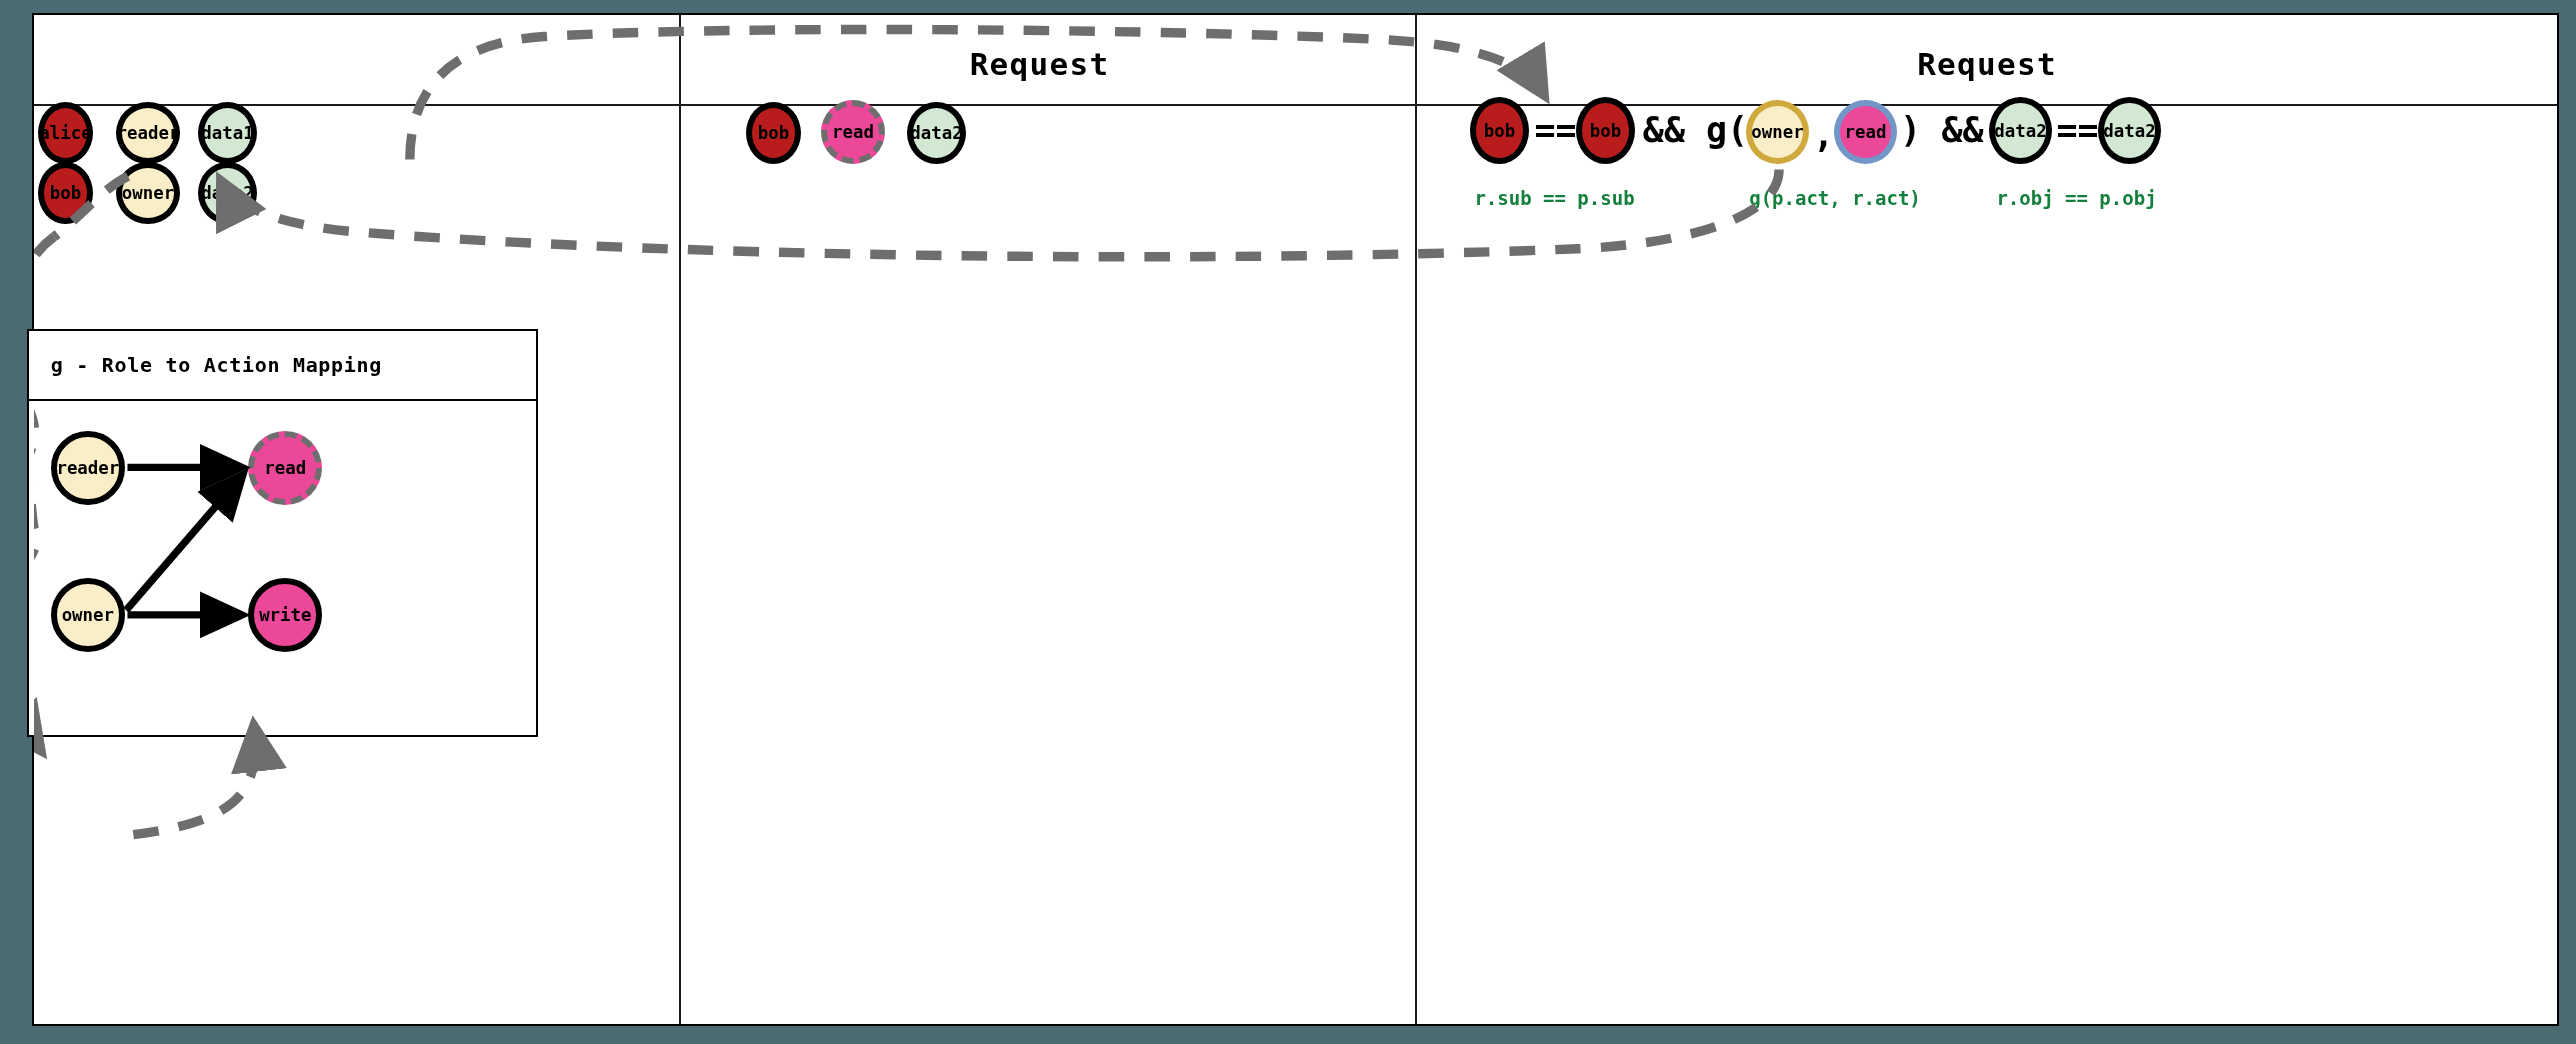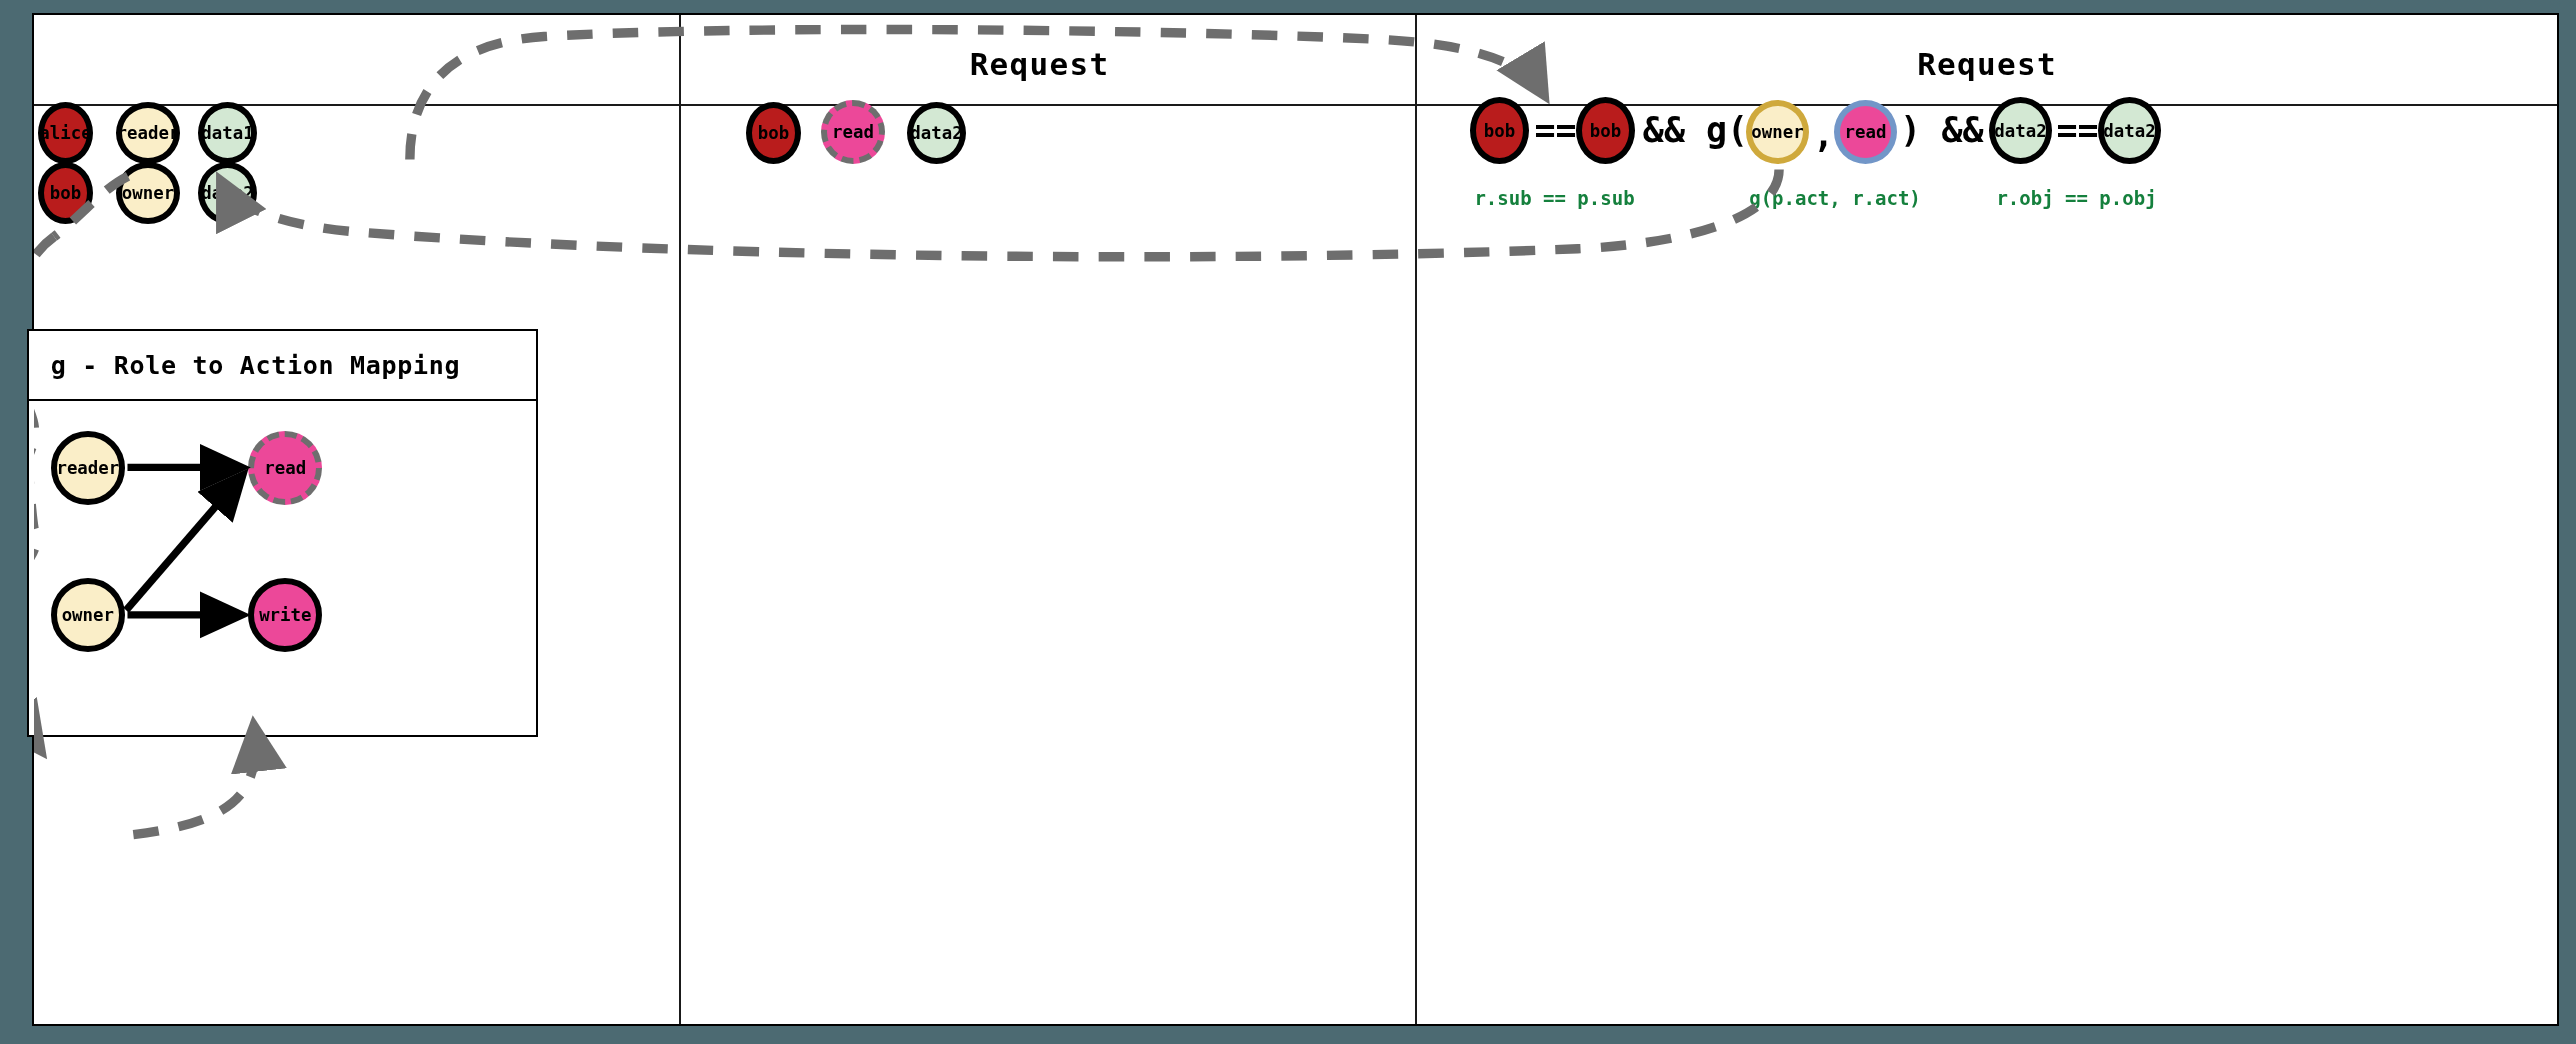--- a/index.html
+++ b/index.html
@@ -68,21 +68,21 @@
     width:511px;height:408px;
     border:2px solid #000;
     background:#fff;
     box-sizing:border-box;
   }
   #gbox-title{
     position:absolute;left:0;top:0;width:100%;height:70px;
     border-bottom:2px solid #000;
     display:flex;align-items:center;
     padding-left:21.5px;box-sizing:border-box;
-    font-size:25px;font-weight:bold;color:#000;
+    font-size:20px;font-weight:bold;color:#000;
     letter-spacing:0.7px;white-space:nowrap;
   }
   #gbox-body{position:absolute;left:0;top:70px;width:100%;height:338px;}
 
   
   #match-row{
     position:absolute;left:1381px;top:0;width:1144px;height:100%;
   }
   .op{
     position:absolute;

